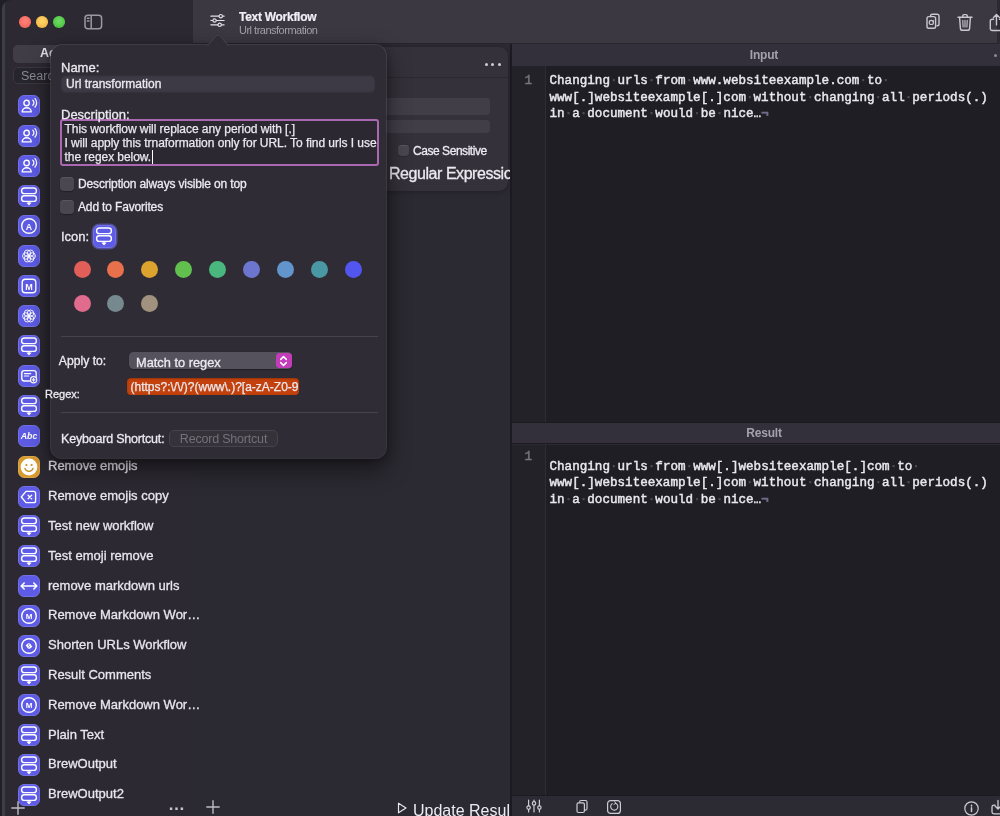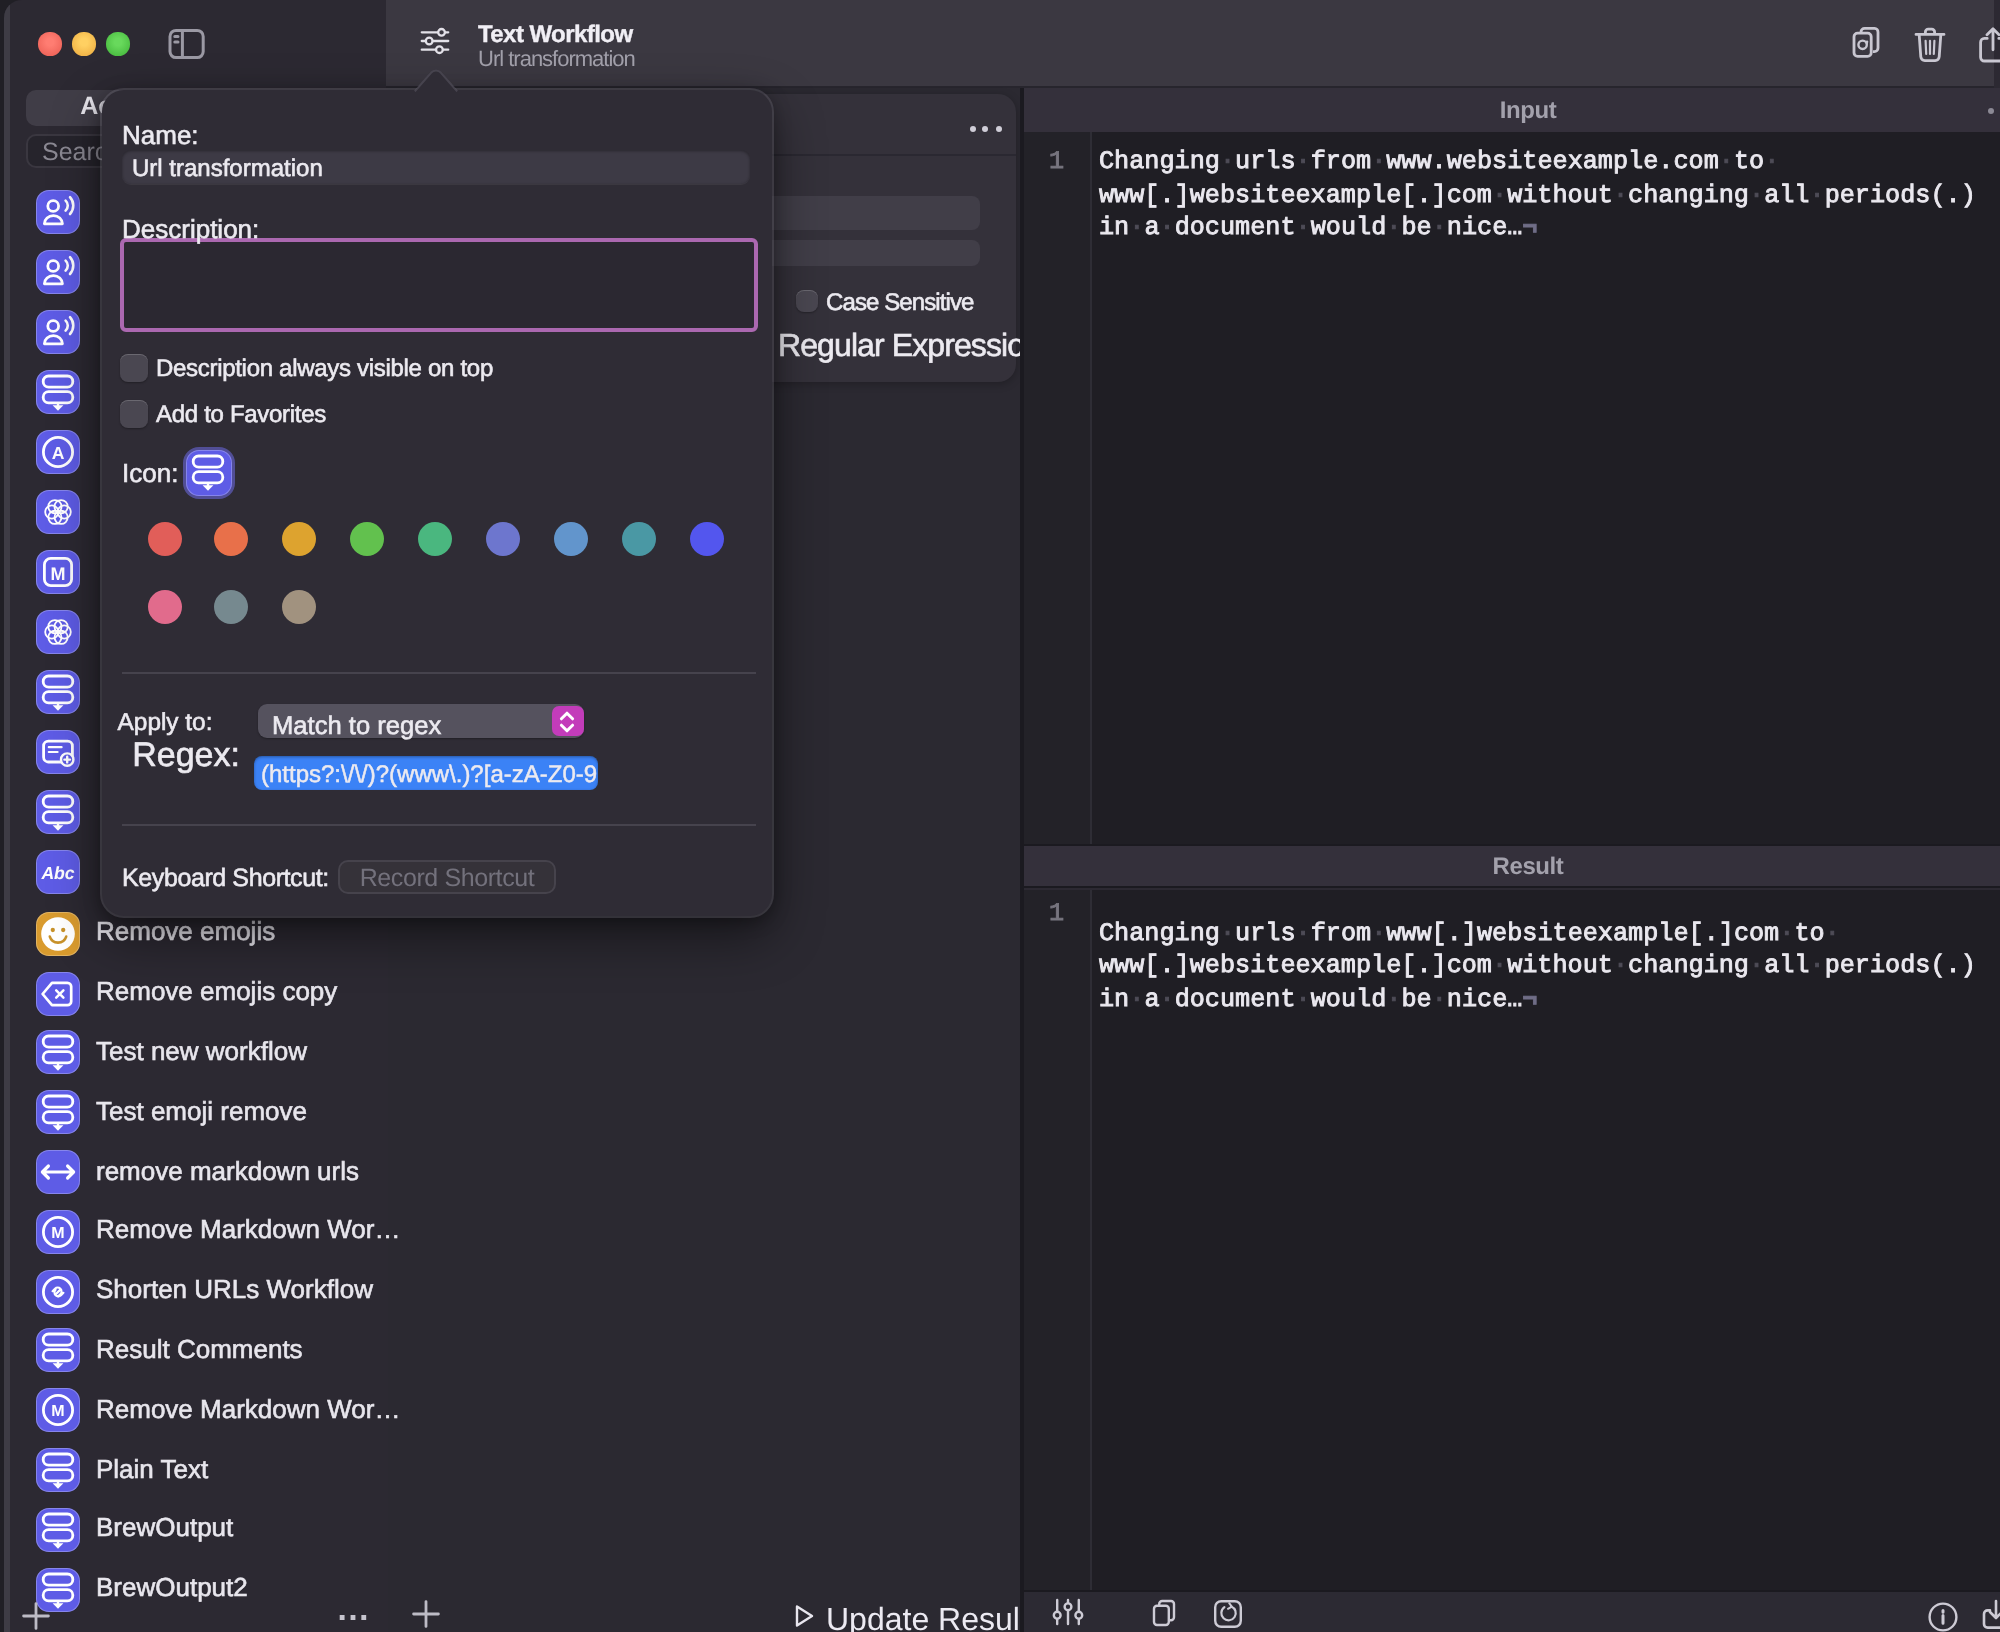--- a/index.html
+++ b/index.html
@@ -267,20 +267,23 @@
 <div class="a" style="left:166px;top:795px;font-size:17px;font-weight:bold;color:#c6c4ce;letter-spacing:1px">…</div>
 <div class="a" style="left:49px;top:45px;width:335px;height:413px;background:#2f2c35;border-radius:11px;
 box-shadow:0 0 0 1px rgba(125,123,135,.30), 0 10px 26px rgba(0,0,0,.48), 0 2px 9px rgba(0,0,0,.35)"></div>
 <svg class="a" style="left:204.5px;top:33.6px" width="22" height="12" viewBox="0 0 22 12">
       <path d="M0 12 L8.2 2.0 a3.7 3.7 0 0 1 5.6 0 L22 12 Z" fill="#2f2c35"></path>
       <path d="M0.4 11.7 L8.5 2.4 a3.4 3.4 0 0 1 5.0 0 L21.6 11.7" fill="none" stroke="rgba(125,123,135,.30)" stroke-width="1"></path>
     </svg>
 <div class="a" style="left:59px;top:75px;width:314px;height:16.5px;background:#3d3a45;border-radius:4.5px;box-shadow:inset 0 0.5px 1.5px rgba(0,0,0,.35), 0 0.5px 0 rgba(255,255,255,.06)"></div>
 <div class="a lbl" style="left:64px;top:77px;font-size:12px">Url transformation</div>
 <div class="a" style="left:57.5px;top:119px;width:319.5px;height:46.5px;background:#2b2831;border:2px solid #ab68b0;border-radius:3px"></div>
+<div class="a" style="left:62.5px;top:121.5px;font-size:12px;letter-spacing:-0.05px;line-height:14.4px;color:#eae8ef;white-space:pre;-webkit-text-stroke-width:0.25px">This workflow will replace any period with [.]
+I will apply this trnaformation only for URL. To find urls I use
+the regex below.<span style="border-left:1.5px solid #fff;margin-left:0.5px"> </span></div>
 <div class="cb" style="left:57.5px;top:177px;width:14px;height:14px"></div>
 <div class="cb" style="left:57.5px;top:199.5px;width:14px;height:14px"></div>
 <div class="ic" style="left:90.5px;top:225px;width:23px;height:23px;box-shadow:0 0 0 1.5px rgba(110,108,230,.55), inset 0 0 0 0.5px rgba(255,255,255,.25)"><svg width="22" height="22" viewBox="0 0 22 22" fill="none" stroke="#fff" stroke-width="1.4" stroke-linecap="round" stroke-linejoin="round">
         <rect x="3.6" y="3.0" width="14.8" height="5.6" rx="2.7"></rect>
         <rect x="3.6" y="10.8" width="14.8" height="5.6" rx="2.7"></rect>
         <path d="M11 16.6v1.2" stroke-width="1.2"></path>
         <path d="M8.3 17.6h5.4L11 20.4z" fill="#fff" stroke="none"></path>
       </svg></div>
 <div class="sw" style="left:71.5px;top:261px;background:#e15e59"></div>
 <div class="sw" style="left:105.4px;top:261px;background:#e8704a"></div>
@@ -295,22 +298,22 @@
 <div class="sw" style="left:105.4px;top:295px;background:#76898f"></div>
 <div class="sw" style="left:139.3px;top:295px;background:#a1927f"></div>
 <div class="a" style="left:59px;top:336px;width:317px;height:1px;background:#46434d"></div>
 <div class="a lbl" style="left:43px;top:353.5px;width:75px;text-align:center;font-size:12.2px">Apply to:</div>
 <div class="a" style="left:126.5px;top:351.5px;width:163.5px;height:17.5px;background:#55525e;border-radius:4.5px;box-shadow:0 0.5px 1px rgba(0,0,0,.3)"></div>
 <div class="a lbl" style="left:134px;top:354.5px;font-size:12.8px">Match to regex</div>
 <div class="a" style="left:274px;top:353px;width:15.5px;height:14.5px;background:#c33cba;border-radius:3.5px"></div>
 <svg class="a" style="left:276.2px;top:354.5px" width="11" height="12" viewBox="0 0 11 12" fill="none" stroke="#fff" stroke-width="1.5" stroke-linecap="round" stroke-linejoin="round">
       <path d="M2.7 4.4L5.5 1.6 8.3 4.4M2.7 7.6L5.5 10.4 8.3 7.6"></path>
     </svg>
-<div class="a lbl" style="left:43px;top:368px;width:75px;text-align:right;font-size:17px">Regex:</div>
-<div class="a" style="left:124.5px;top:378px;width:172.0px;height:17px;background:#3b82f6;border-radius:4px;overflow:hidden;box-shadow:inset 0 0.5px 1.5px rgba(0,0,0,.35)">
+<div class="a lbl" style="left:43px;top:388px;width:75px;font-size:11px">Regex:</div>
+<div class="a" style="left:124.5px;top:378px;width:172.0px;height:17px;background:#c2410c;border-radius:4px;overflow:hidden;box-shadow:inset 0 0.5px 1.5px rgba(0,0,0,.35)">
       <div style="position:absolute;left:4px;top:2px;font-size:12px;color:#eceaf0;white-space:nowrap;-webkit-text-stroke-width:0.25px">(https?:\/\/)?(www\.)?[a-zA-Z0-9</div>
     </div>
 <div class="a" style="left:59px;top:411.5px;width:317px;height:1px;background:#46434d"></div>
 <div class="a" style="left:167px;top:430px;width:109px;height:17px;background:#353239;border:1px solid #46434c;border-radius:5px"></div>
 <div class="a" style="left:167px;top:432px;width:109px;text-align:center;font-size:12.5px;letter-spacing:-0.2px;color:#73717c">Record Shortcut</div>
 <div class="a" style="left:59px;top:59.5px">
       <div class="lbl">Name:</div>
     </div>
 <div class="a" style="left:59px;top:106.5px">
       <div class="lbl">Description:</div>

